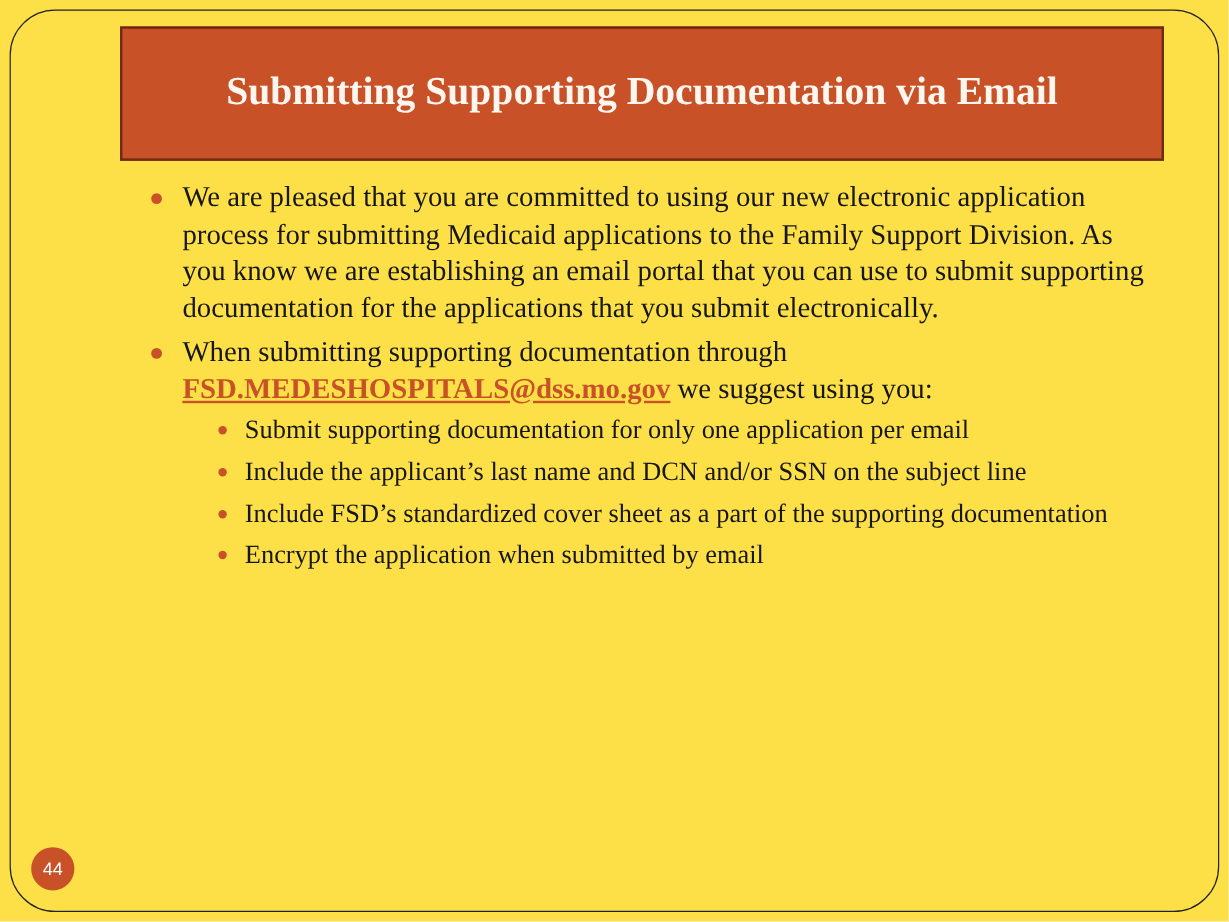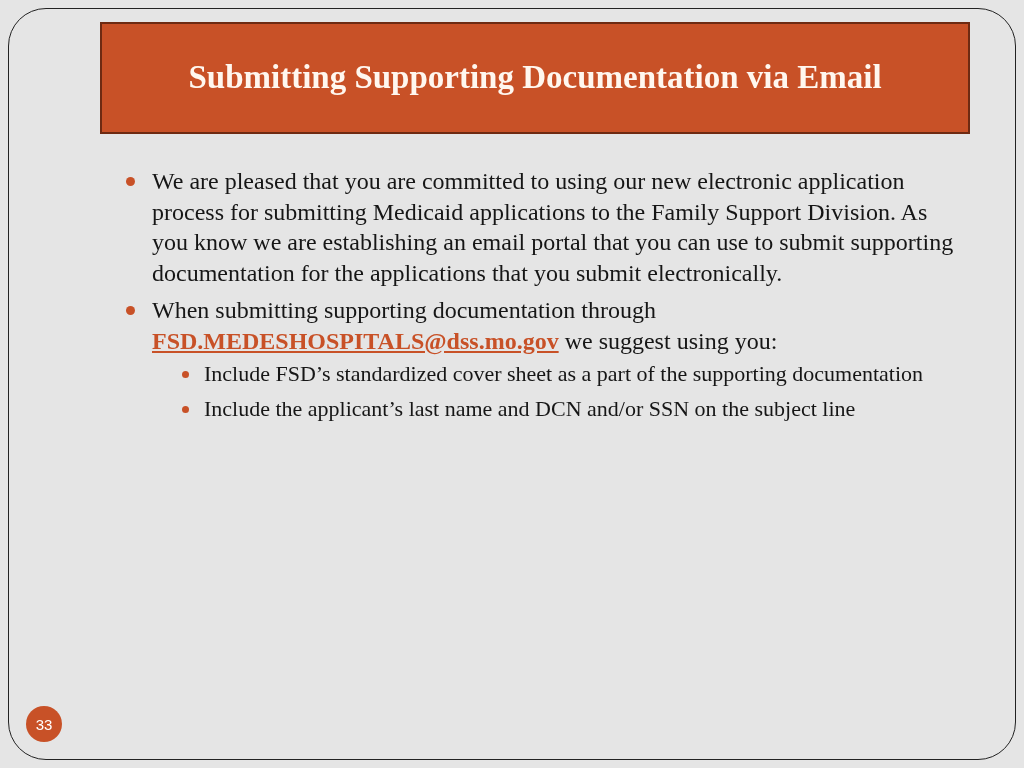--- a/index.html
+++ b/index.html
@@ -1,21 +1,21 @@
 <!DOCTYPE html>
 <html><head>
 <meta charset="utf-8">
 <style>
   * { box-sizing: border-box; margin: 0; padding: 0; }
   html, body { width: 1024px; height: 768px; background: #fff; font-family: Georgia, 'Times New Roman', serif; }
   .slide {
     position: relative;
     width: 1024px;
     height: 768px;
-    background: #e5e5e5;
+    background: #fde047;
   }
   .frame {
     position: absolute;
     left: 8px;
     top: 8px;
     right: 8px;
     bottom: 8px;
     border: 1.5px solid #222;
     border-radius: 38px;
   }
@@ -35,21 +35,21 @@
   }
   .title-banner span {
     color: #fff7ef;
     font-weight: bold;
     font-size: 33px;
     line-height: 1.25;
   }
   .content {
     position: absolute;
     left: 126px;
-    top: 166px;
+    top: 150px;
     width: 840px;
     color: #161616;
   }
   ul.outer {
     list-style: none;
     padding: 0;
   }
   ul.outer > li {
     position: relative;
     padding-left: 26px;
@@ -122,23 +122,25 @@
   </div>
 
   <div class="content">
     <ul class="outer">
       <li>
         <span>We are pleased that you are committed to using our new electronic application process for submitting Medicaid applications to the Family Support Division.  As you know we are establishing an email portal that you can use to submit supporting documentation for the applications that you submit electronically.</span>
       </li>
       <li>
         <span>When submitting supporting documentation through </span><a class="email-link" href="#">FSD.MEDESHOSPITALS@dss.mo.gov</a><span> we suggest using you:</span>
         <ul class="inner">
+          <li><span>Submit supporting documentation for only one application per email</span></li>
+          <li><span>Include the applicant’s last name and DCN and/or SSN on the subject line</span></li>
           <li><span>Include FSD’s standardized cover sheet as a part of the supporting documentation</span></li>
-          <li><span>Include the applicant’s last name and DCN and/or SSN on the subject line</span></li>
+          <li><span>Encrypt the application when submitted by email</span></li>
         </ul>
       </li>
     </ul>
   </div>
 
   <div class="page-badge">
-    <span>33</span>
+    <span>44</span>
   </div>
 </div>
 
 </body></html>

